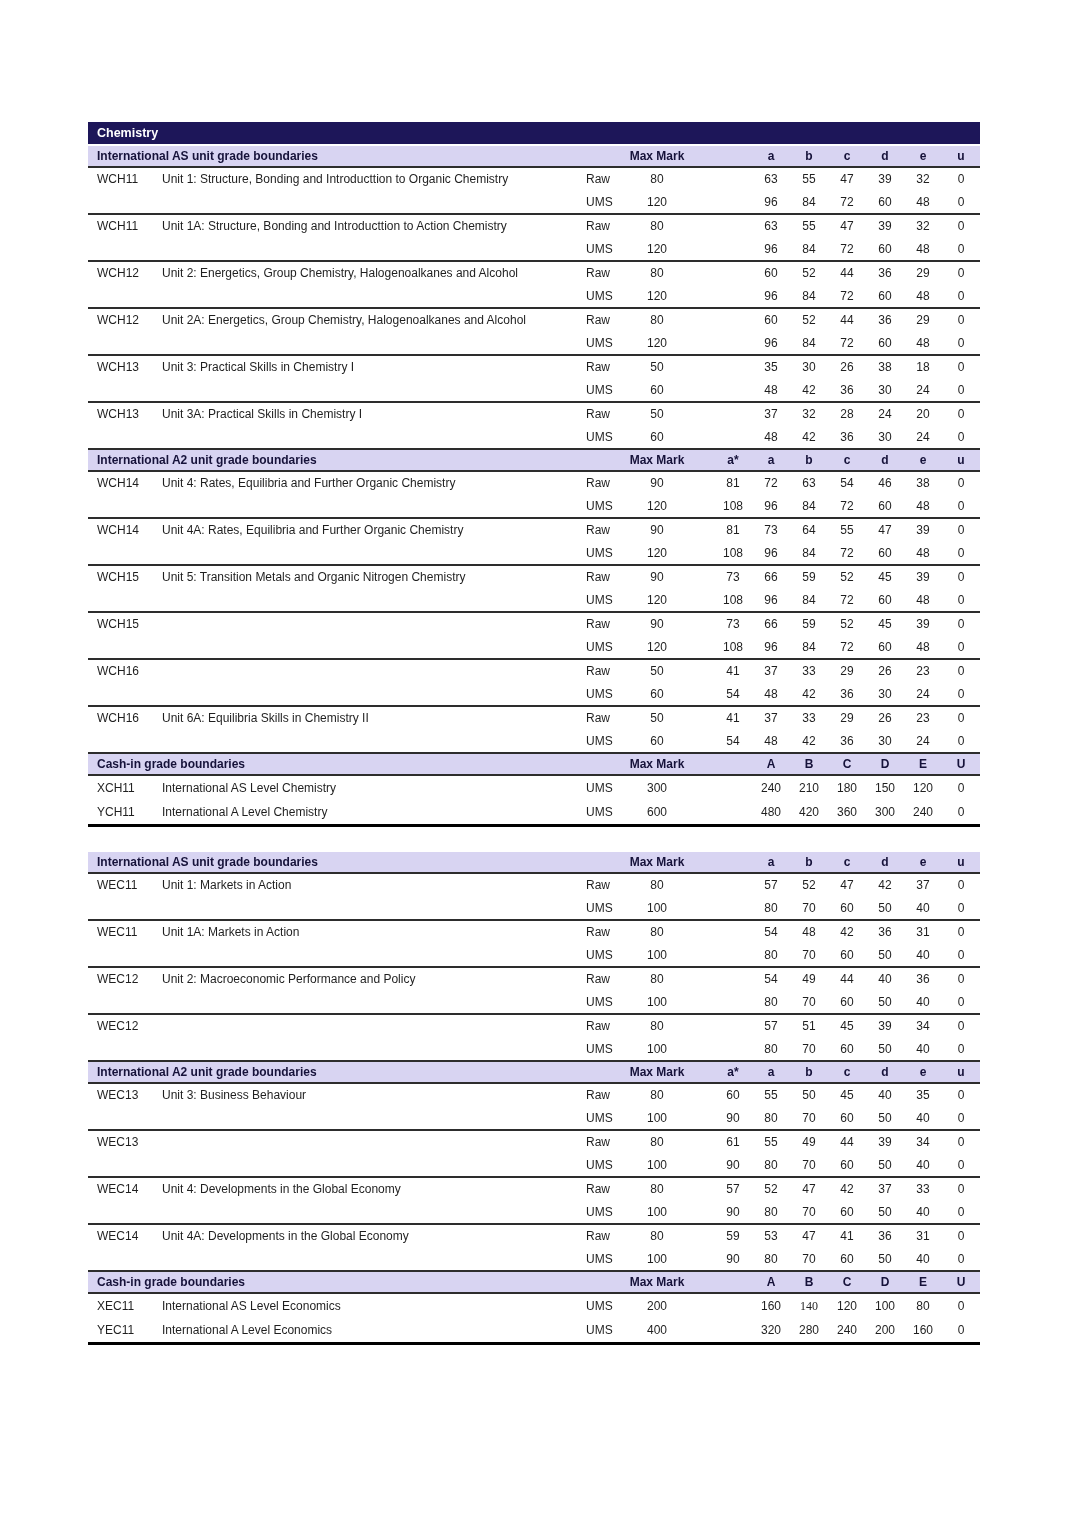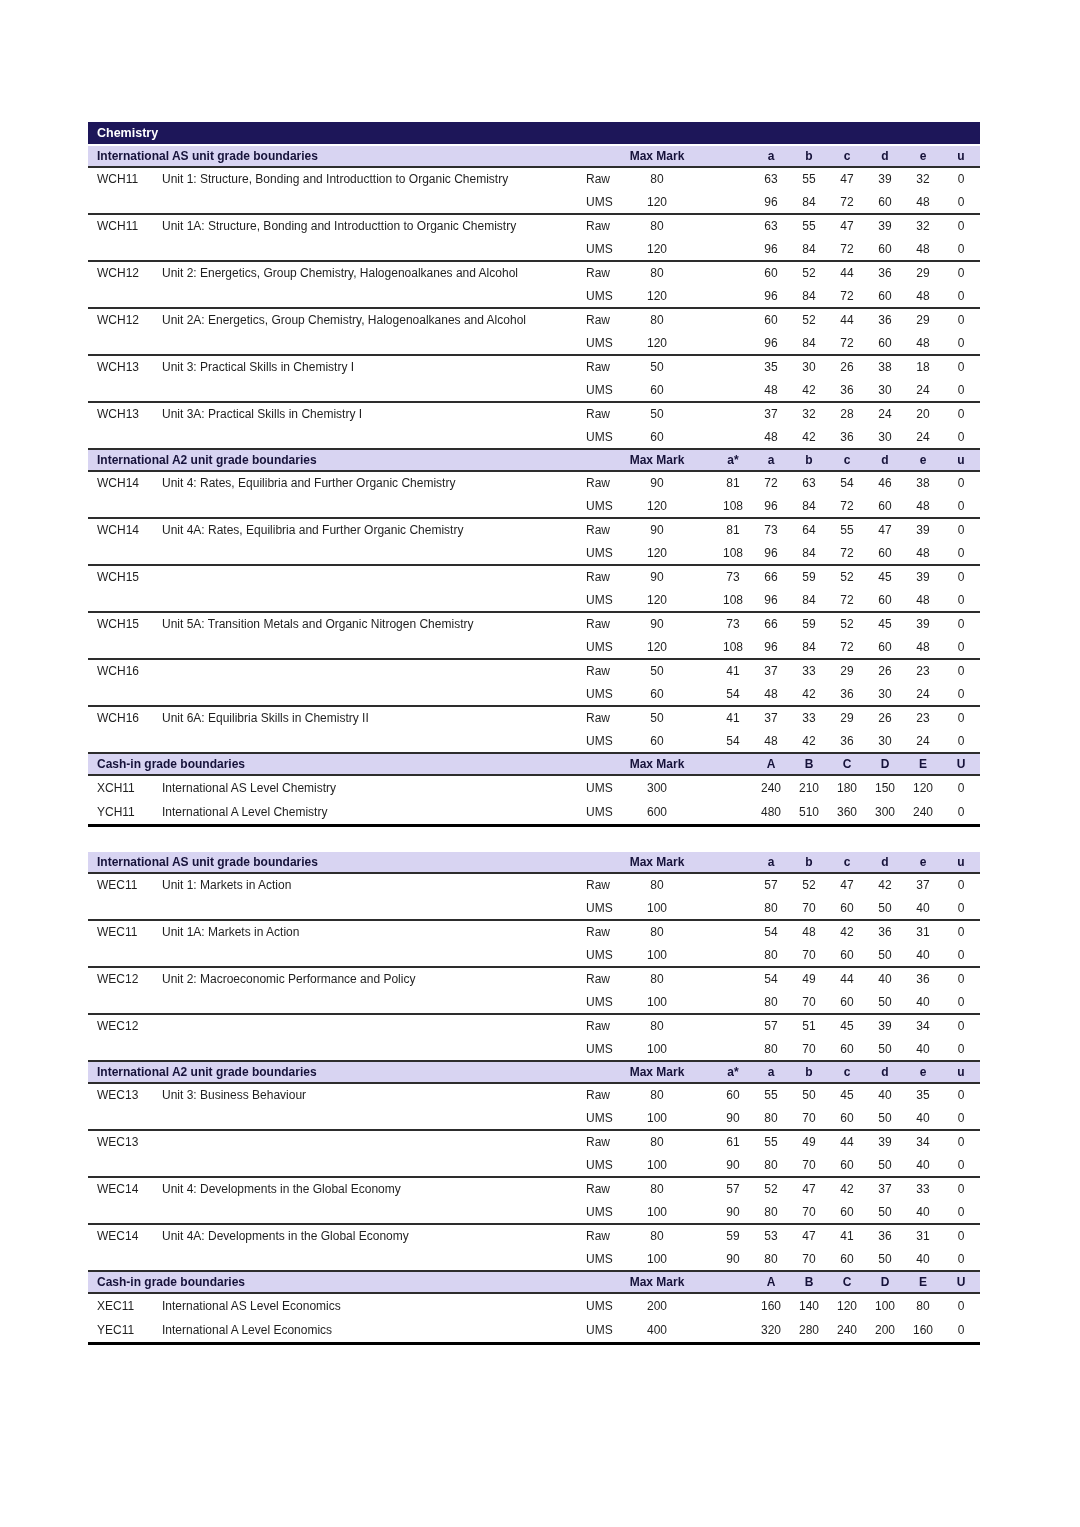--- a/index.html
+++ b/index.html
@@ -106,21 +106,21 @@
         <div class="cell col-grade" style="grid-area: 2 / 6;"></div>
         <div class="cell col-grade" style="grid-area: 2 / 7;">96</div>
         <div class="cell col-grade" style="grid-area: 2 / 8;">84</div>
         <div class="cell col-grade" style="grid-area: 2 / 9;">72</div>
         <div class="cell col-grade" style="grid-area: 2 / 10;">60</div>
         <div class="cell col-grade" style="grid-area: 2 / 11;">48</div>
         <div class="cell col-grade" style="grid-area: 2 / 12;">0</div>
       </div>
       <div class="grid unit-group">
         <div class="cell col-code">WCH11</div>
-        <div class="cell col-unit">Unit 1A: Structure, Bonding and Introducttion to Organic Chemistry</div>
+        <div class="cell col-unit">Unit 1A: Structure, Bonding and Introducttion to Action Chemistry</div>
         <div class="cell col-type" style="grid-area: 1 / 3;">Raw</div>
         <div class="cell col-max" style="grid-area: 1 / 4;">80</div>
         <div class="cell col-grade" style="grid-area: 1 / 6;"></div>
         <div class="cell col-grade" style="grid-area: 1 / 7;">63</div>
         <div class="cell col-grade" style="grid-area: 1 / 8;">55</div>
         <div class="cell col-grade" style="grid-area: 1 / 9;">47</div>
         <div class="cell col-grade" style="grid-area: 1 / 10;">39</div>
         <div class="cell col-grade" style="grid-area: 1 / 11;">32</div>
         <div class="cell col-grade" style="grid-area: 1 / 12;">0</div>
         <div class="cell col-type" style="grid-area: 2 / 3;">UMS</div>
@@ -271,20 +271,21 @@
         <div class="cell col-grade" style="grid-area: 2 / 6;">108</div>
         <div class="cell col-grade" style="grid-area: 2 / 7;">96</div>
         <div class="cell col-grade" style="grid-area: 2 / 8;">84</div>
         <div class="cell col-grade" style="grid-area: 2 / 9;">72</div>
         <div class="cell col-grade" style="grid-area: 2 / 10;">60</div>
         <div class="cell col-grade" style="grid-area: 2 / 11;">48</div>
         <div class="cell col-grade" style="grid-area: 2 / 12;">0</div>
       </div>
       <div class="grid unit-group">
         <div class="cell col-code">WCH15</div>
+        <div class="cell col-unit">Unit 5: Transition Metals and Organic Nitrogen Chemistry</div>
         <div class="cell col-type" style="grid-area: 1 / 3;">Raw</div>
         <div class="cell col-max" style="grid-area: 1 / 4;">90</div>
         <div class="cell col-grade" style="grid-area: 1 / 6;">73</div>
         <div class="cell col-grade" style="grid-area: 1 / 7;">66</div>
         <div class="cell col-grade" style="grid-area: 1 / 8;">59</div>
         <div class="cell col-grade" style="grid-area: 1 / 9;">52</div>
         <div class="cell col-grade" style="grid-area: 1 / 10;">45</div>
         <div class="cell col-grade" style="grid-area: 1 / 11;">39</div>
         <div class="cell col-grade" style="grid-area: 1 / 12;">0</div>
         <div class="cell col-type" style="grid-area: 2 / 3;">UMS</div>
@@ -292,21 +293,20 @@
         <div class="cell col-grade" style="grid-area: 2 / 6;">108</div>
         <div class="cell col-grade" style="grid-area: 2 / 7;">96</div>
         <div class="cell col-grade" style="grid-area: 2 / 8;">84</div>
         <div class="cell col-grade" style="grid-area: 2 / 9;">72</div>
         <div class="cell col-grade" style="grid-area: 2 / 10;">60</div>
         <div class="cell col-grade" style="grid-area: 2 / 11;">48</div>
         <div class="cell col-grade" style="grid-area: 2 / 12;">0</div>
       </div>
       <div class="grid unit-group">
         <div class="cell col-code">WCH15</div>
-        <div class="cell col-unit">Unit 5A: Transition Metals and Organic Nitrogen Chemistry</div>
         <div class="cell col-type" style="grid-area: 1 / 3;">Raw</div>
         <div class="cell col-max" style="grid-area: 1 / 4;">90</div>
         <div class="cell col-grade" style="grid-area: 1 / 6;">73</div>
         <div class="cell col-grade" style="grid-area: 1 / 7;">66</div>
         <div class="cell col-grade" style="grid-area: 1 / 8;">59</div>
         <div class="cell col-grade" style="grid-area: 1 / 9;">52</div>
         <div class="cell col-grade" style="grid-area: 1 / 10;">45</div>
         <div class="cell col-grade" style="grid-area: 1 / 11;">39</div>
         <div class="cell col-grade" style="grid-area: 1 / 12;">0</div>
         <div class="cell col-type" style="grid-area: 2 / 3;">UMS</div>
@@ -386,21 +386,21 @@
         <div class="cell col-grade" style="grid-area: 1 / 11;">120</div>
         <div class="cell col-grade" style="grid-area: 1 / 12;">0</div>
       </div>
       <div class="grid unit-group cashin">
         <div class="cell col-code">YCH11</div>
         <div class="cell col-unit">International A Level Chemistry</div>
         <div class="cell col-type" style="grid-area: 1 / 3;">UMS</div>
         <div class="cell col-max" style="grid-area: 1 / 4;">600</div>
         <div class="cell col-grade" style="grid-area: 1 / 6;"></div>
         <div class="cell col-grade" style="grid-area: 1 / 7;">480</div>
-        <div class="cell col-grade" style="grid-area: 1 / 8;">510</div>
+        <div class="cell col-grade" style="grid-area: 1 / 8;">420</div>
         <div class="cell col-grade" style="grid-area: 1 / 9;">360</div>
         <div class="cell col-grade" style="grid-area: 1 / 10;">300</div>
         <div class="cell col-grade" style="grid-area: 1 / 11;">240</div>
         <div class="cell col-grade" style="grid-area: 1 / 12;">0</div>
       </div>
     </div>
     <div class="gb-table">
       <div class="grid section-header">
         <div class="cell section-title">International AS unit grade boundaries</div>
         <div class="cell col-max" style="grid-column: 4;">Max Mark</div>
@@ -608,21 +608,21 @@
         <div class="cell col-grade" style="grid-column: 11;">E</div>
         <div class="cell col-grade" style="grid-column: 12;">U</div>
       </div>
       <div class="grid unit-group cashin">
         <div class="cell col-code">XEC11</div>
         <div class="cell col-unit">International AS Level Economics</div>
         <div class="cell col-type" style="grid-area: 1 / 3;">UMS</div>
         <div class="cell col-max" style="grid-area: 1 / 4;">200</div>
         <div class="cell col-grade" style="grid-area: 1 / 6;"></div>
         <div class="cell col-grade" style="grid-area: 1 / 7;">160</div>
-        <div class="cell col-grade" style="grid-area: 1 / 8;">140</div>
+        <div class="cell col-grade" style="grid-area: 1 / 8; font-family: Liberation Serif, serif;">140</div>
         <div class="cell col-grade" style="grid-area: 1 / 9;">120</div>
         <div class="cell col-grade" style="grid-area: 1 / 10;">100</div>
         <div class="cell col-grade" style="grid-area: 1 / 11;">80</div>
         <div class="cell col-grade" style="grid-area: 1 / 12;">0</div>
       </div>
       <div class="grid unit-group cashin">
         <div class="cell col-code">YEC11</div>
         <div class="cell col-unit">International A Level Economics</div>
         <div class="cell col-type" style="grid-area: 1 / 3;">UMS</div>
         <div class="cell col-max" style="grid-area: 1 / 4;">400</div>

